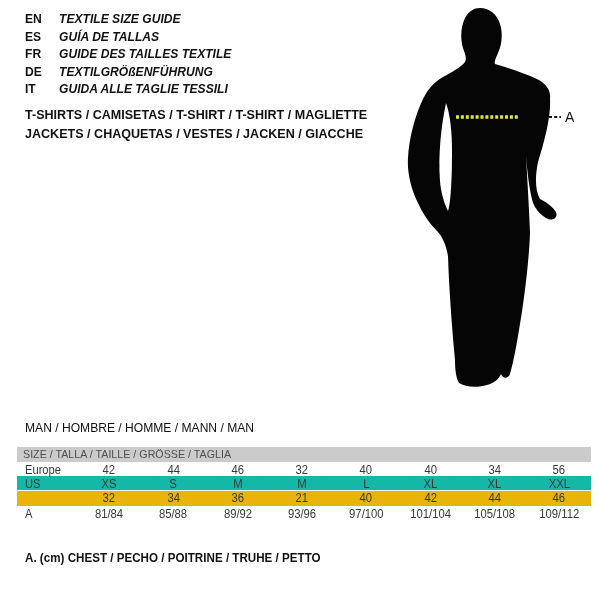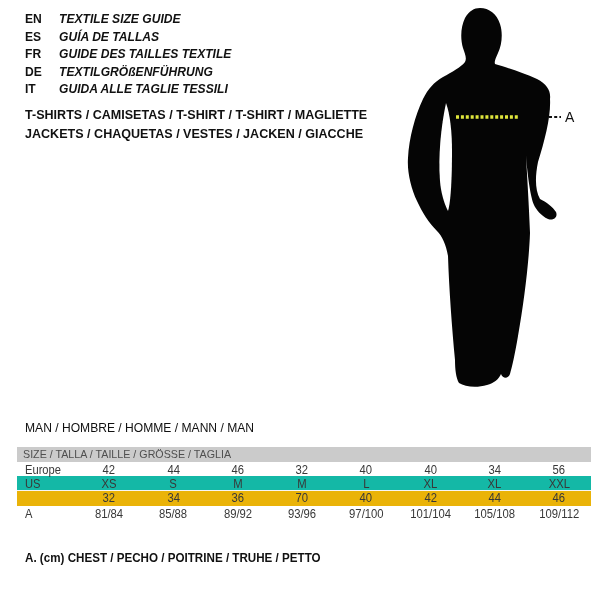--- a/index.html
+++ b/index.html
@@ -148,21 +148,21 @@
       <span class="val"><span class="squeeze-c">XL</span></span>
       <span class="val"><span class="squeeze-c">XL</span></span>
       <span class="val"><span class="squeeze-c">XXL</span></span>
     </div>
 
     <div class="t-row row-2">
       <span class="lbl"><span class="squeeze"></span></span>
       <span class="val"><span class="squeeze-c">32</span></span>
       <span class="val"><span class="squeeze-c">34</span></span>
       <span class="val"><span class="squeeze-c">36</span></span>
-      <span class="val"><span class="squeeze-c">70</span></span>
+      <span class="val"><span class="squeeze-c">21</span></span>
       <span class="val"><span class="squeeze-c">40</span></span>
       <span class="val"><span class="squeeze-c">42</span></span>
       <span class="val"><span class="squeeze-c">44</span></span>
       <span class="val"><span class="squeeze-c">46</span></span>
     </div>
 
     <div class="t-row row-3">
       <span class="lbl"><span class="squeeze">A</span></span>
       <span class="val"><span class="squeeze-c">81/84</span></span>
       <span class="val"><span class="squeeze-c">85/88</span></span>

